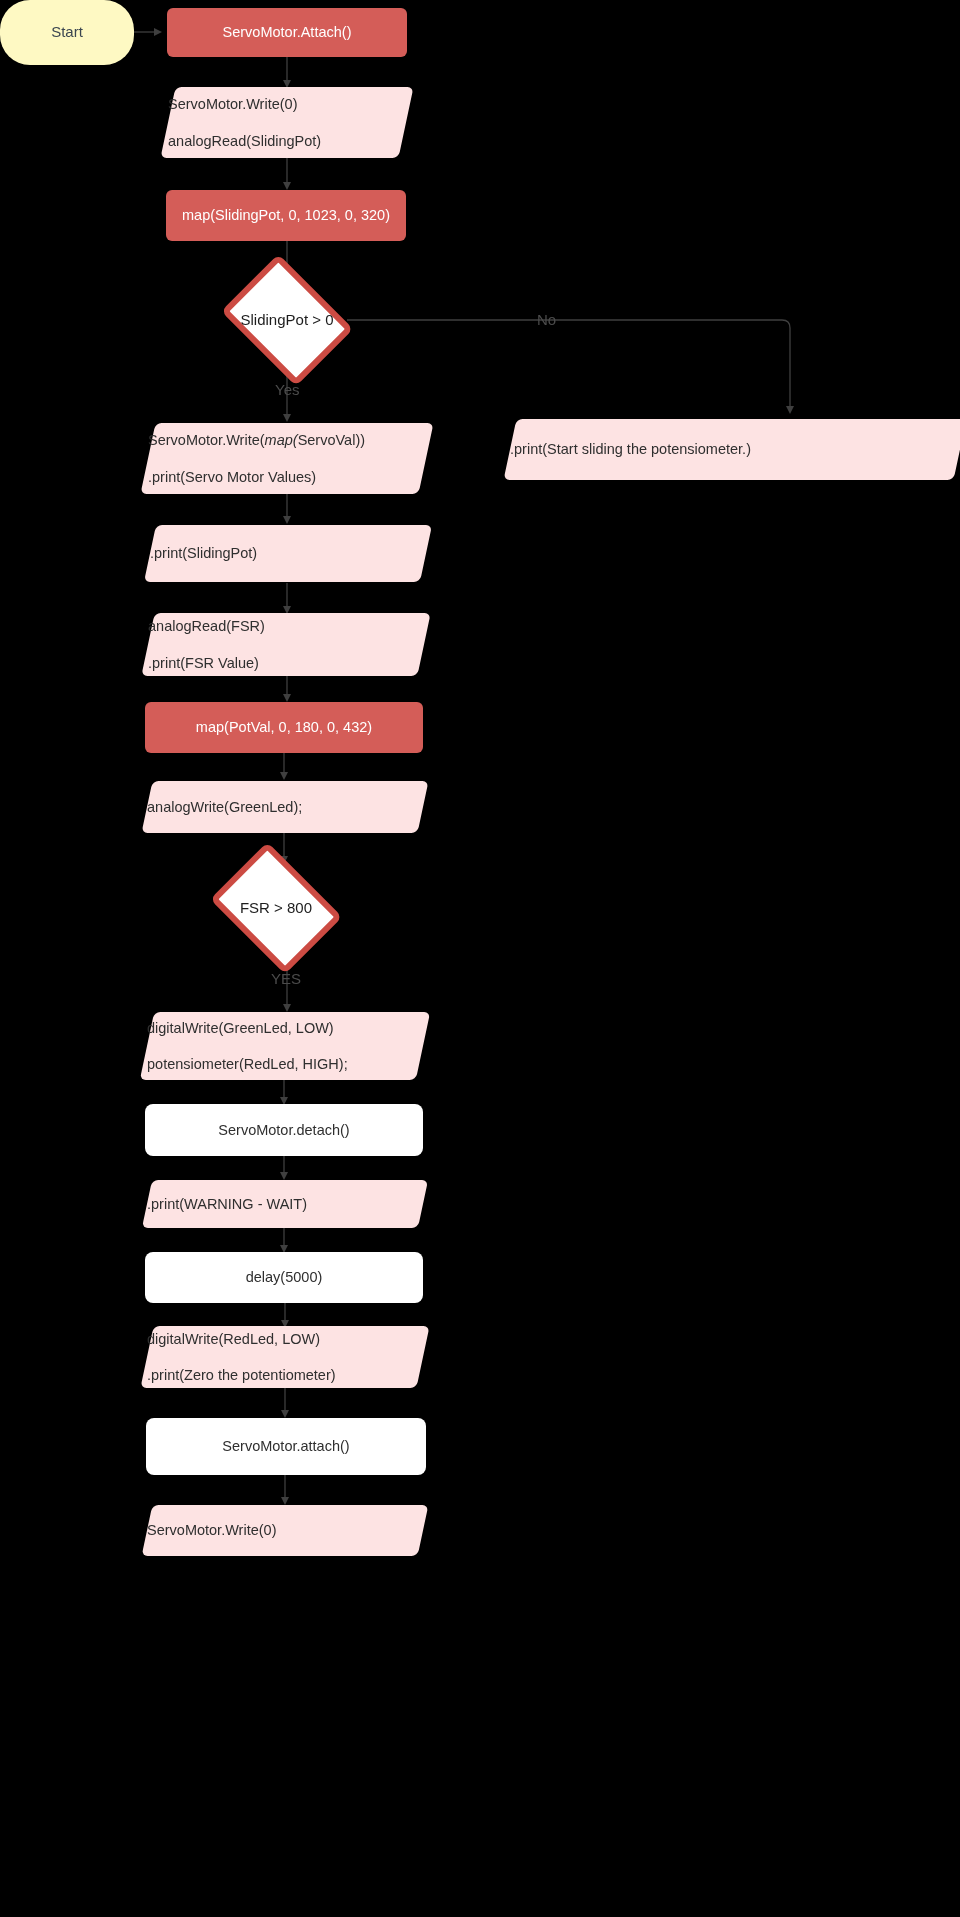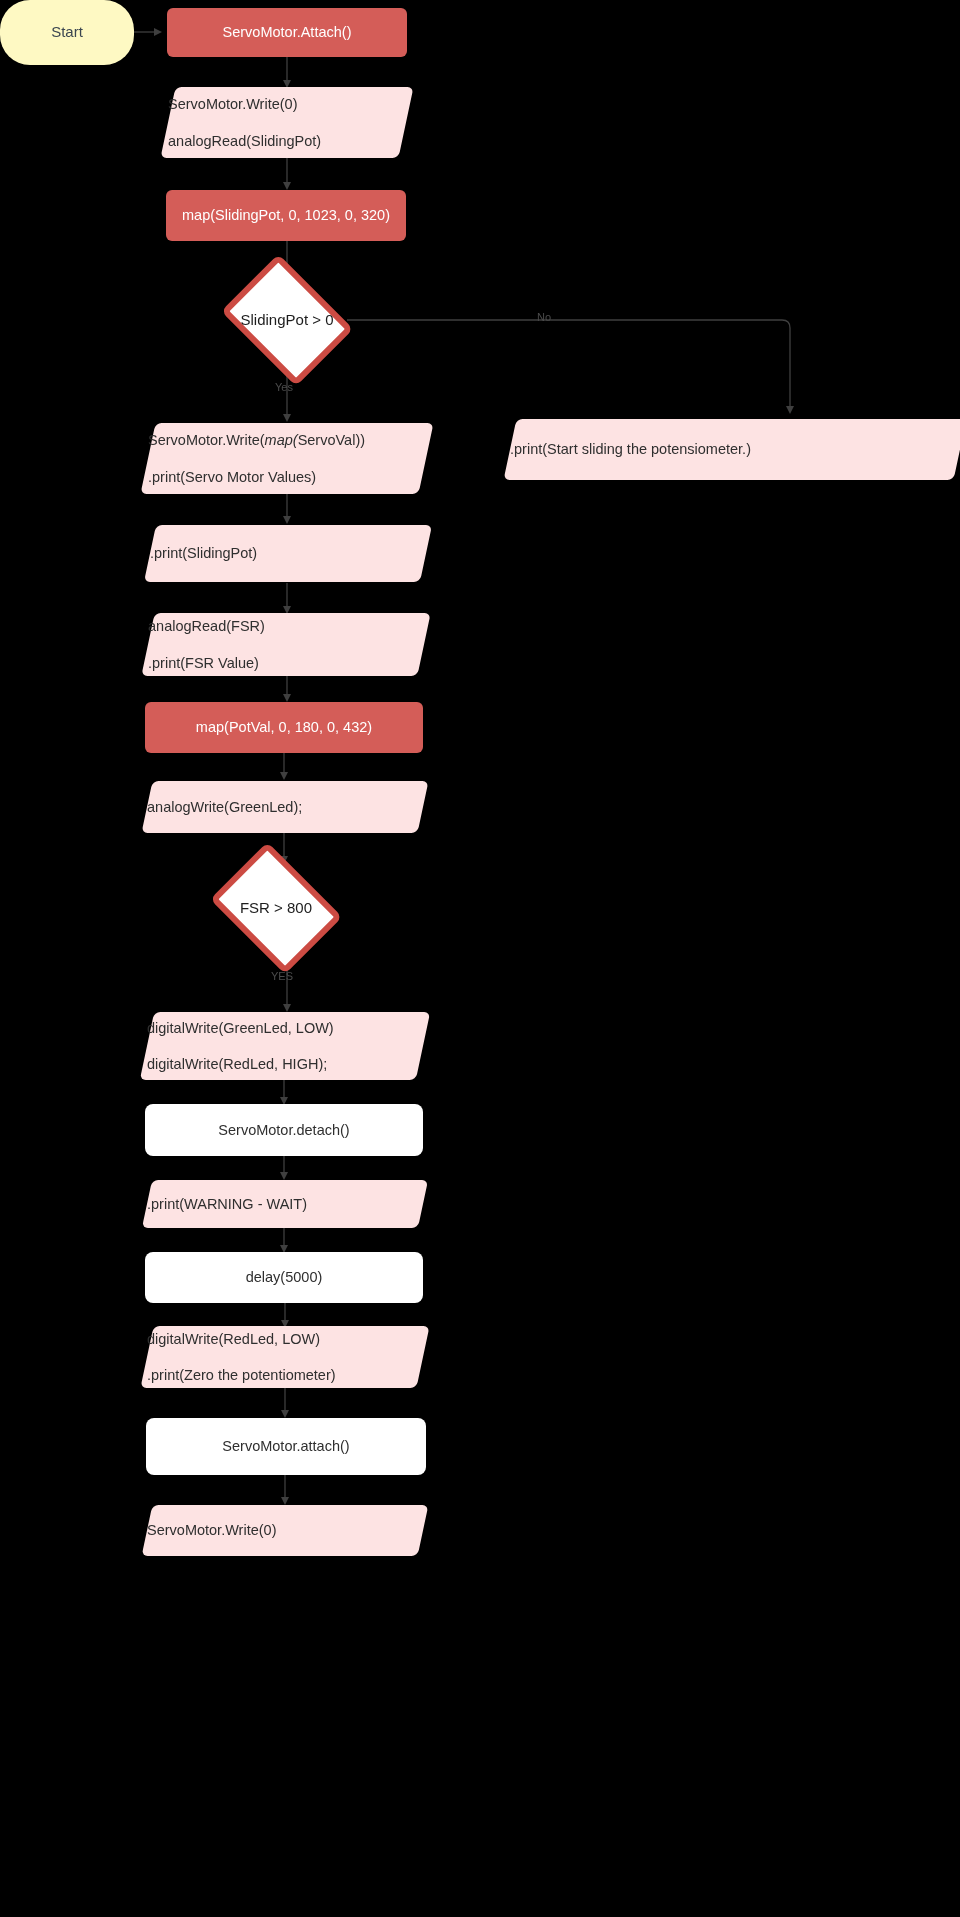--- a/index.html
+++ b/index.html
@@ -112,21 +112,21 @@
   .n-decision .body {
     position: relative;
     z-index: 2;
     color: #1d1d1d;
     font-size: 15px;
   }
 
   .edge-label {
     position: absolute;
     color: #4b4b4b;
-    font-size: 11px;
+    font-size: 15px;
     z-index: 4;
     white-space: nowrap;
   }
   svg.links {
     position: absolute;
     left: 0; top: 0;
     width: 960px;
     height: 1917px;
     z-index: 1;
     pointer-events: none;
@@ -246,21 +246,21 @@
     <div class="dia"></div>
     <div class="body">
       <span class="ln">FSR &gt; 800</span>
     </div>
   </div>
 
   <div class="node n-io skewed" style="left:147px; top:1012px; width:276px; height:68px;">
     <div class="skin"></div>
     <div class="body">
       <span class="ln">digitalWrite(GreenLed, LOW)</span>
-      <span class="ln">digitalWrite(RedLed, HIGH);</span>
+      <span class="ln">potensiometer(RedLed, HIGH);</span>
     </div>
   </div>
 
   <div class="node n-process-mid" style="left:145px; top:1104px; width:278px; height:52px;">
     <div class="body">
       <span class="ln">ServoMotor.detach()</span>
     </div>
   </div>
 
   <div class="node n-io skewed" style="left:147px; top:1180px; width:276px; height:48px;">

